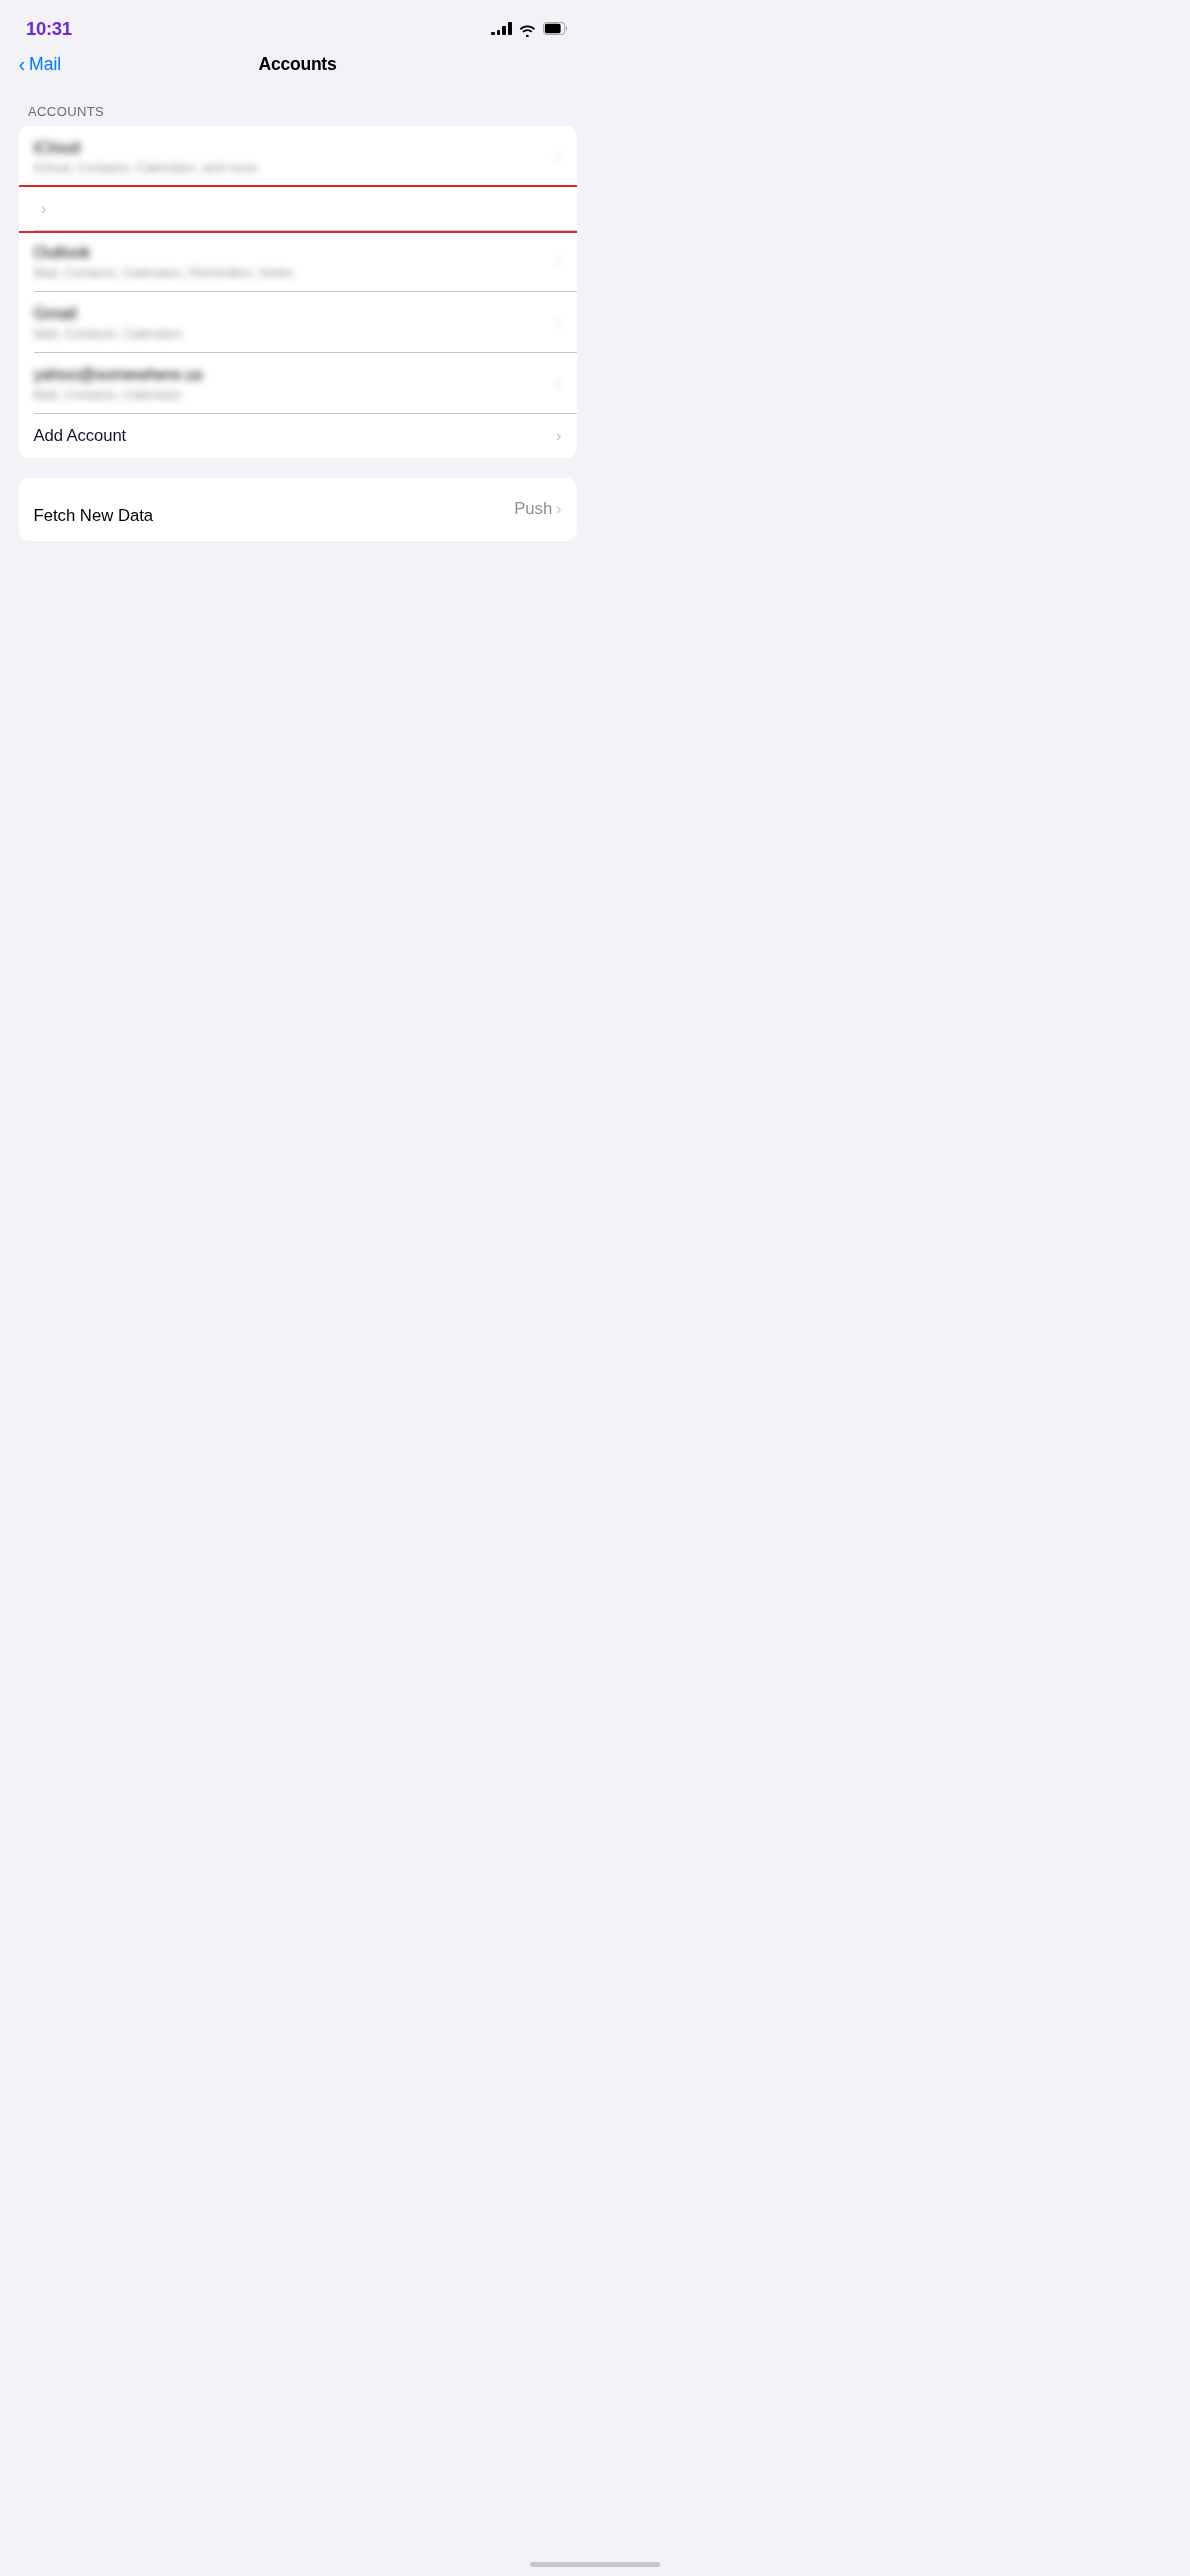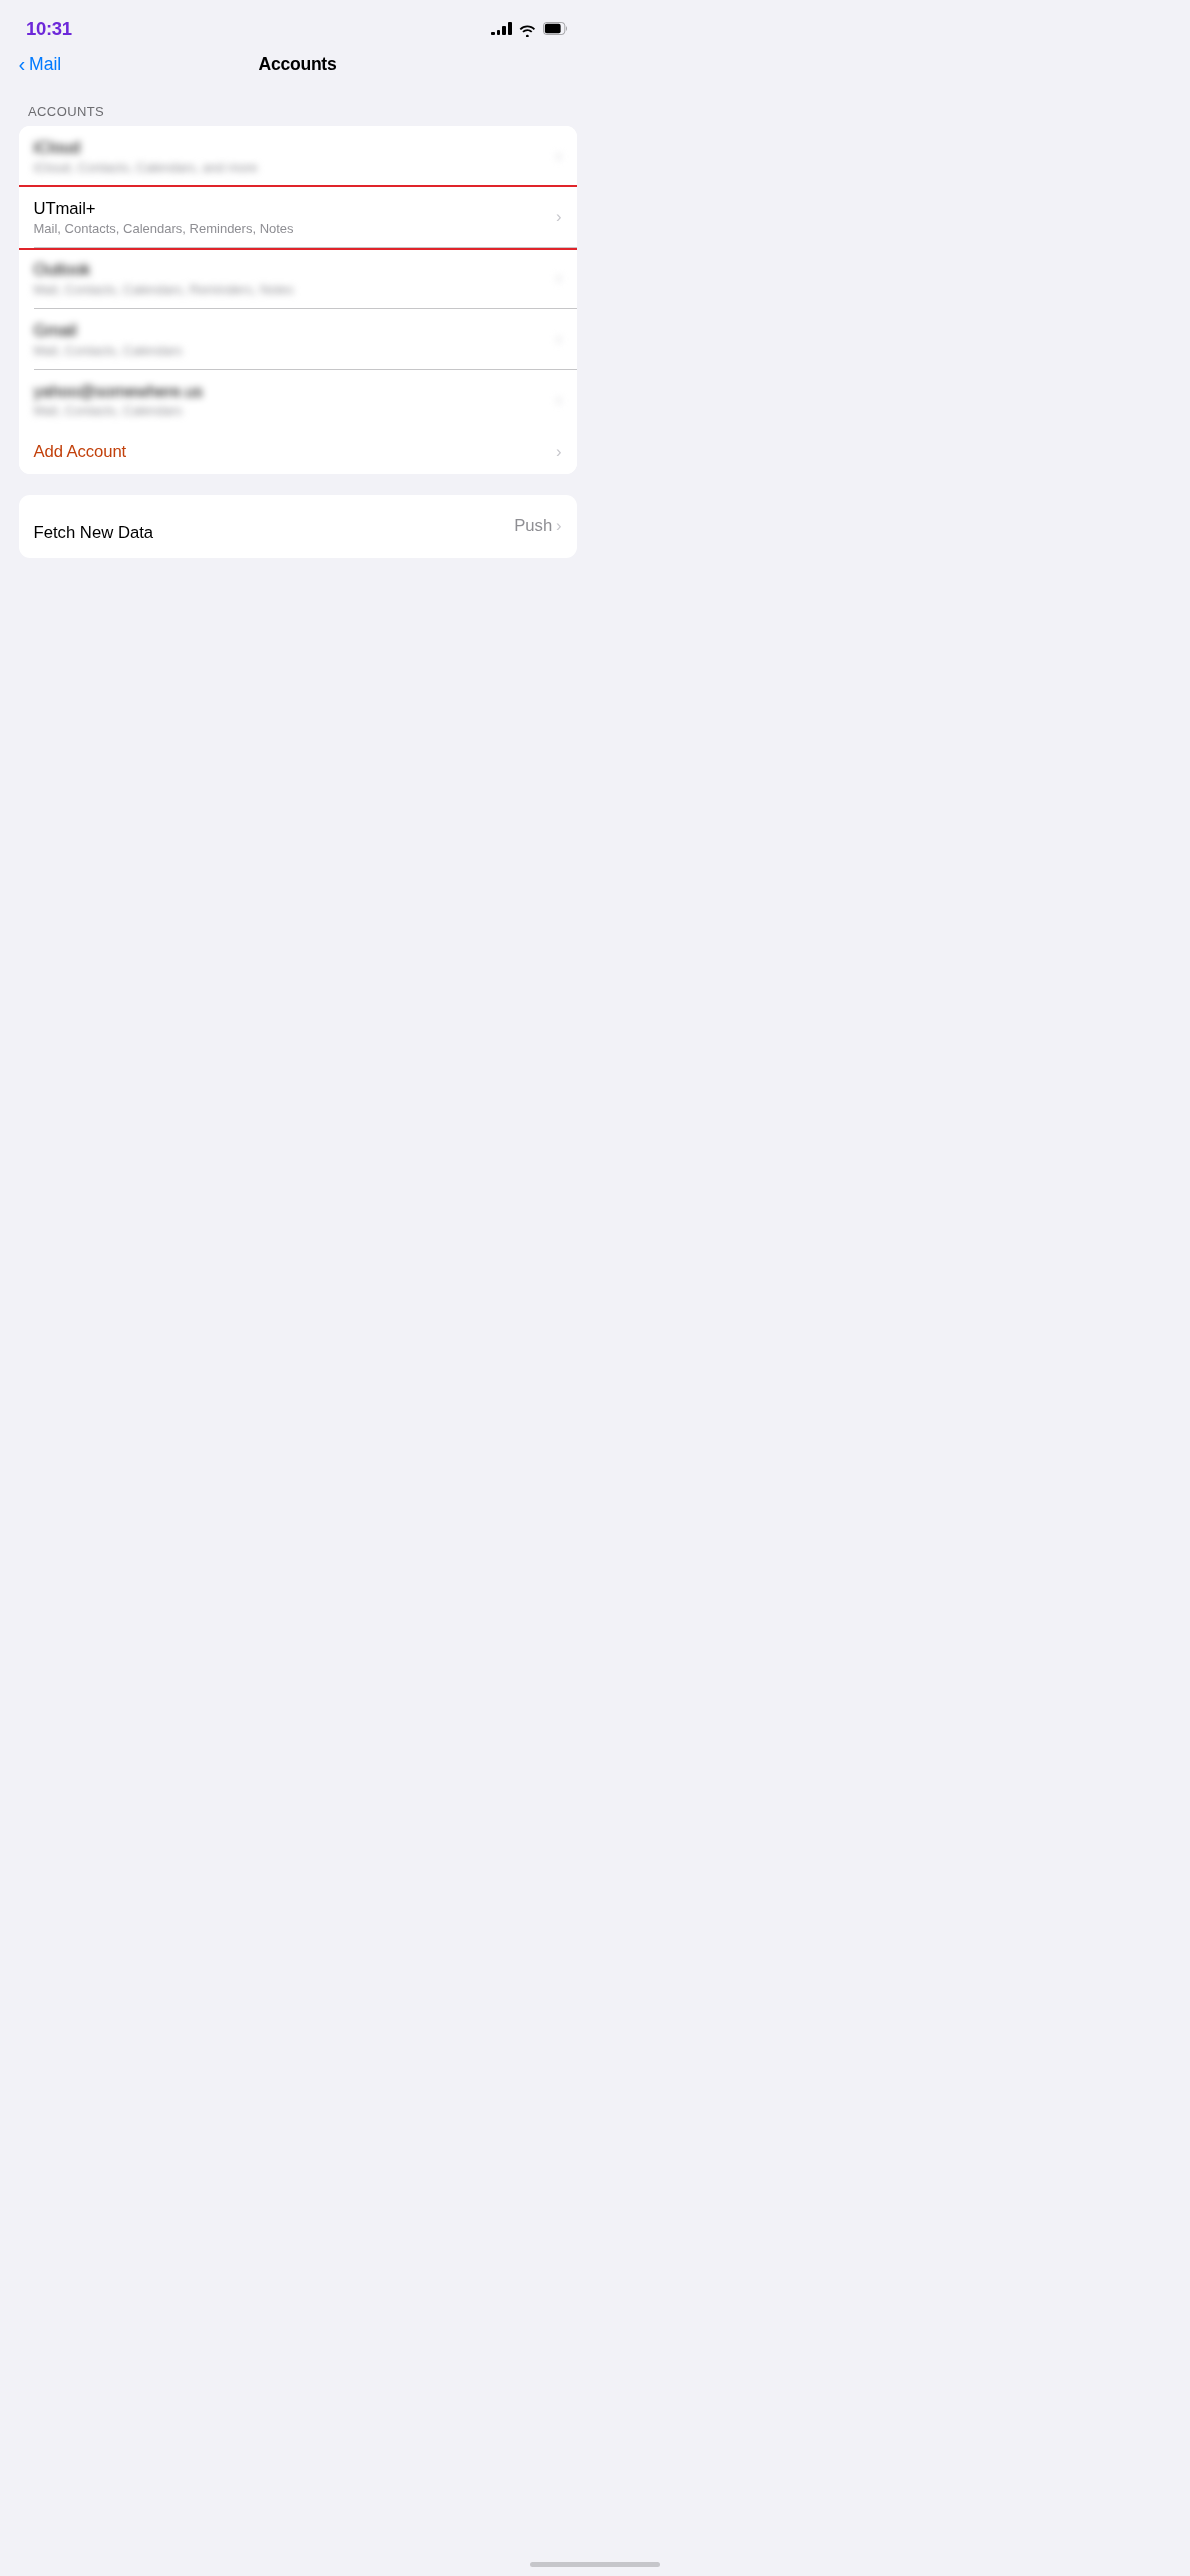--- a/index.html
+++ b/index.html
@@ -165,21 +165,21 @@
       outline: 2.3px solid #e0242a;
       outline-offset: -0.9px;
       position: relative;
       z-index: 2;
     }
 
     
     .list-item-addaccount .list-item-title {
       font-size: 16.7px;
       font-weight: 400;
-      color: #c2410c;
+      color: #0f172a;
     }
 
     
     .fetch-card {
       margin: 0 18.5px 20.4px 18.5px;
       background: #fff;
       border-radius: 11px;
       overflow: hidden;
     }
     .fetch-item {
@@ -263,24 +263,20 @@
 
   <div class="list-item">
     <div class="list-item-content blurred">
       <div class="list-item-title">iCloud</div>
       <div class="list-item-subtitle">iCloud, Contacts, Calendars, and more</div>
     </div>
     <span class="list-item-chevron blurred">›</span>
   </div>
 
   <div class="list-item list-item-highlighted">
-    <div class="list-item-content">
-      <div class="list-item-title">UTmail+</div>
-      <div class="list-item-subtitle">Mail, Contacts, Calendars, Reminders, Notes</div>
-    </div>
     <span class="list-item-chevron">›</span>
   </div>
 
   <div class="list-item">
     <div class="list-item-content blurred">
       <div class="list-item-title">Outlook</div>
       <div class="list-item-subtitle">Mail, Contacts, Calendars, Reminders, Notes</div>
     </div>
     <span class="list-item-chevron blurred">›</span>
   </div>

